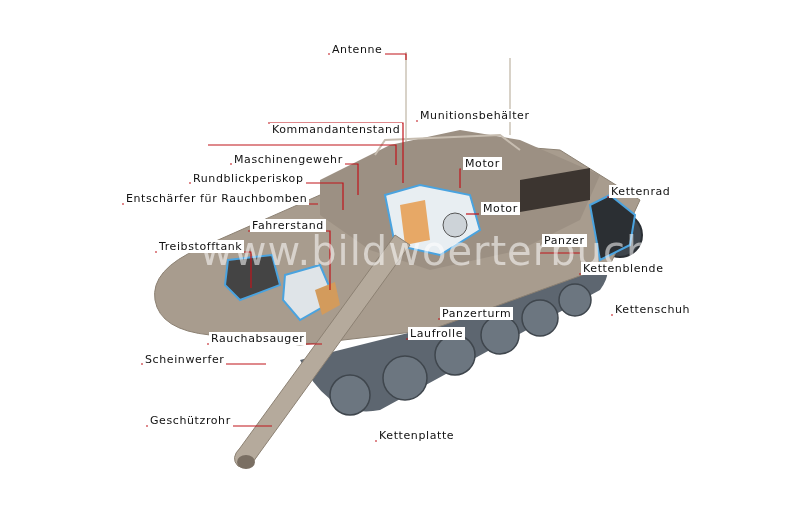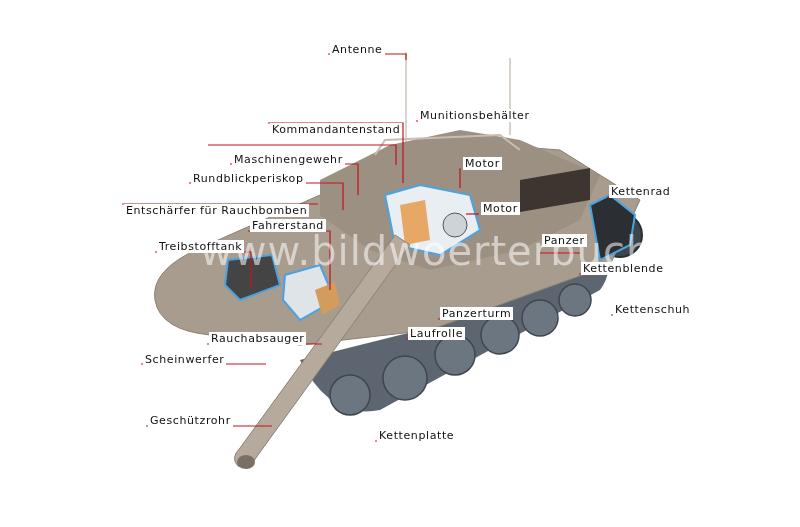--- a/index.html
+++ b/index.html
@@ -76,21 +76,21 @@
     <polyline points="375,441 447,441 M375,441 372,403"></polyline>
   </g>
 </svg>
 
 <div class="wm">www.bildwoerterbuch.com</div>
 
 <div class="lbl" style="left:330px;top:43px">Antenne</div>
 <div class="lbl" style="left:270px;top:123px">Kommandantenstand</div>
 <div class="lbl" style="left:232px;top:153px">Maschinengewehr</div>
 <div class="lbl" style="left:191px;top:172px">Rundblickperiskop</div>
-<div class="lbl" style="left:124px;top:204px">Entschärfer für Rauchbomben</div>
+<div class="lbl" style="left:124px;top:192px">Entschärfer für Rauchbomben</div>
 <div class="lbl" style="left:250px;top:219px">Fahrerstand</div>
 <div class="lbl" style="left:157px;top:240px">Treibstofftank</div>
 <div class="lbl" style="left:209px;top:332px">Rauchabsauger</div>
 <div class="lbl" style="left:143px;top:353px">Scheinwerfer</div>
 <div class="lbl" style="left:148px;top:414px">Geschützrohr</div>
 <div class="lbl" style="left:418px;top:109px">Munitionsbehälter</div>
 <div class="lbl" style="left:463px;top:157px">Motor</div>
 <div class="lbl" style="left:481px;top:202px">Motor</div>
 <div class="lbl" style="left:609px;top:185px">Kettenrad</div>
 <div class="lbl" style="left:542px;top:234px">Panzer</div>

